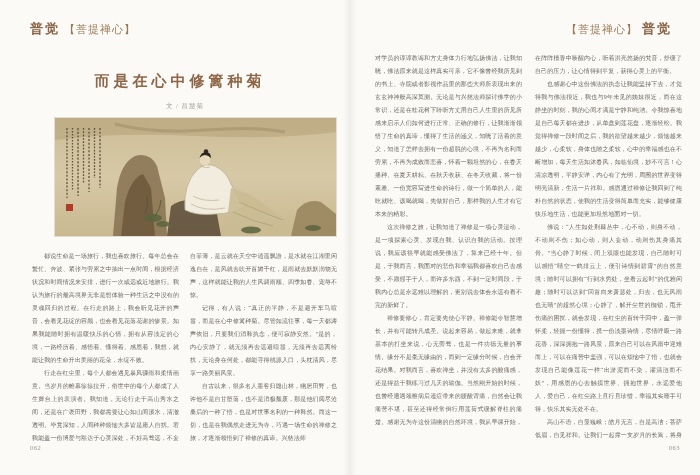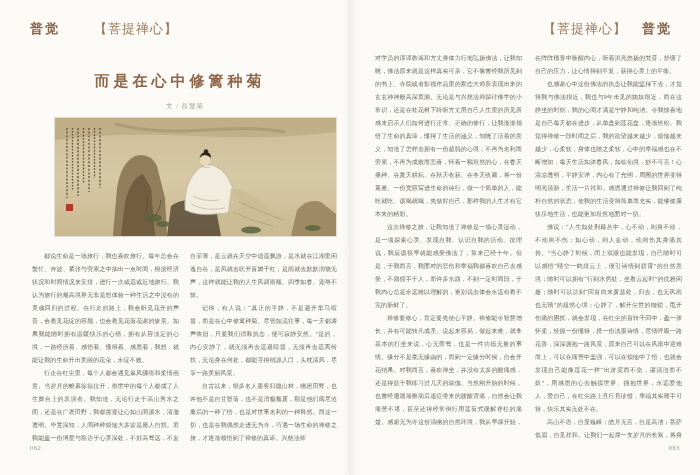--- a/index.html
+++ b/index.html
@@ -9,28 +9,28 @@
     font-family:"Liberation Serif", serif;
     position:relative;
     overflow:hidden;
   }
   .spread{position:absolute;inset:0;background:#fbfaf7;}
   .gutter{
     position:absolute;left:343px;top:0;width:14px;height:475px;
     background:linear-gradient(90deg, rgba(0,0,0,0) 0%, rgba(120,105,85,0.07) 45%, rgba(120,105,85,0.10) 50%, rgba(120,105,85,0.07) 55%, rgba(0,0,0,0) 100%);
   }
   
-  .hdr{position:absolute;top:20px;display:flex;align-items:center;gap:15px;}
+  .hdr{position:absolute;top:20px;display:flex;align-items:center;gap:4px;}
   .hdr.left{left:30px;}
   .hdr.right{right:28px;flex-direction:row;}
   .brand{
     font-weight:700;font-size:13px;color:#8a6547;letter-spacing:2px;
     font-family:"Liberation Serif", serif;
   }
-  .section{font-size:13px;color:#9b7a57;letter-spacing:1px;margin-left:19px;}
+  .section{font-size:11px;color:#9b7a57;letter-spacing:1px;}
   
   .title{
     position:absolute;left:20px;top:72px;width:320px;
     text-align:center;font-size:15px;font-weight:700;
     color:#8d6748;letter-spacing:4px;margin:0;
   }
   .byline{
     position:absolute;left:20px;top:102px;width:330px;
     text-align:center;font-size:6.5px;color:#a39c93;letter-spacing:1px;
   }

